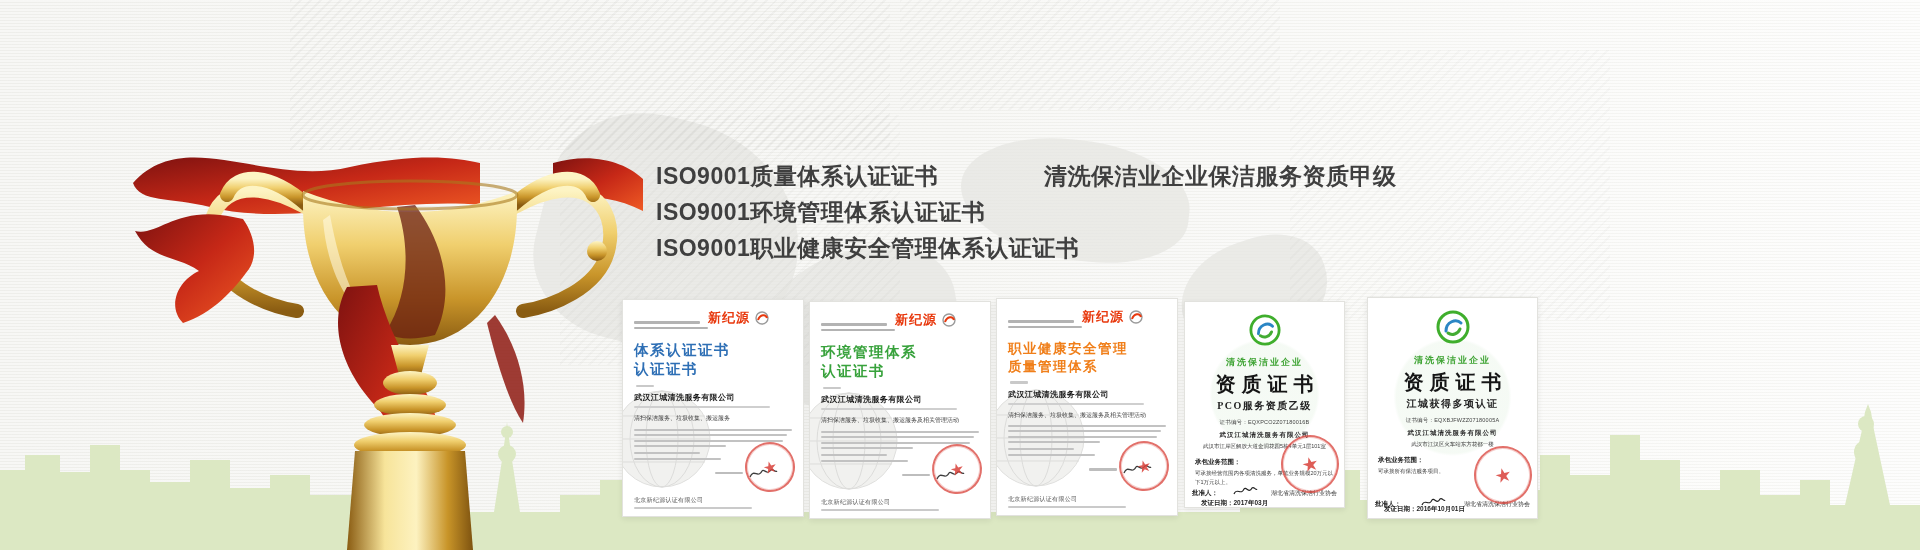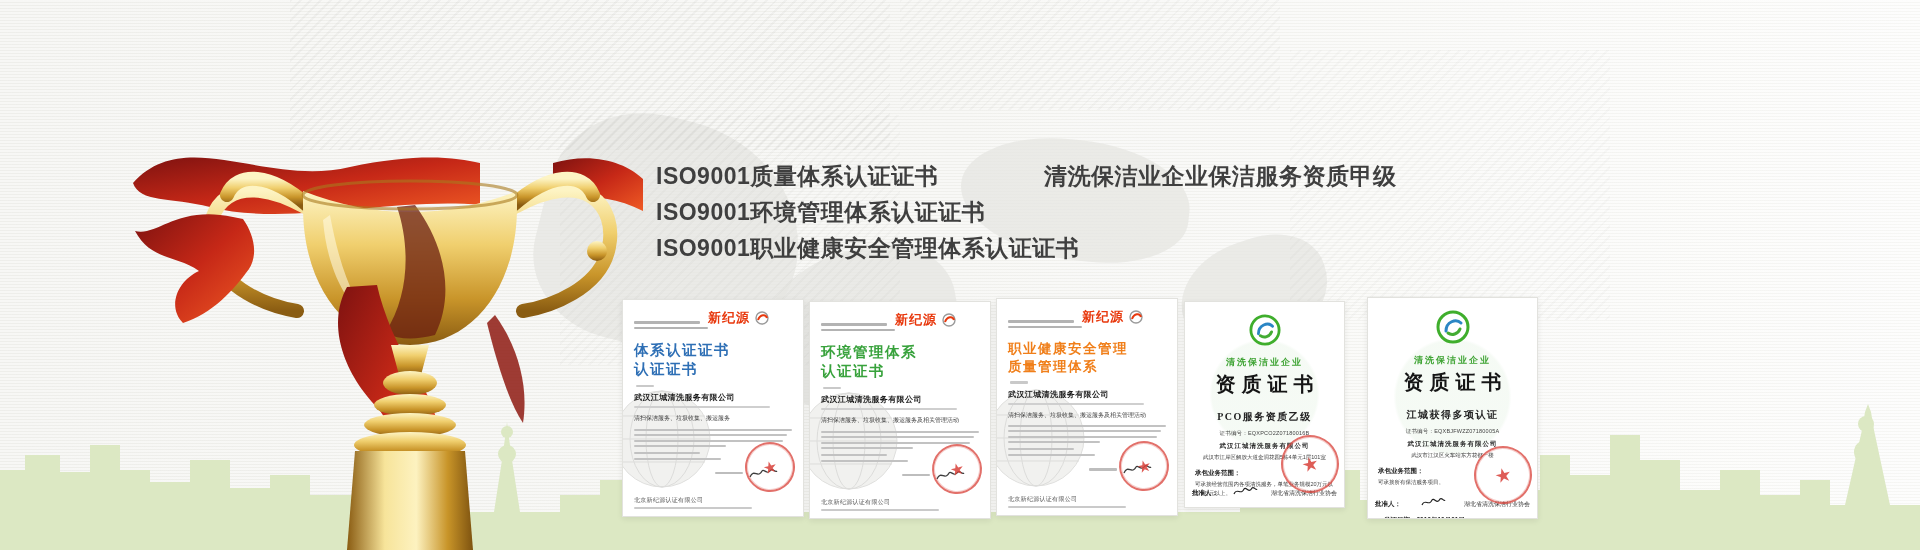--- a/index.html
+++ b/index.html
@@ -79,21 +79,21 @@
     box-shadow:inset 0 0 0 1px rgba(216,64,56,.25);background:rgba(255,255,255,.05);
   }
   .cert.iso .stamp{width:46px;height:46px;right:8px;bottom:24px;font-size:16px;}
   .cert.zizhi .stamp{width:54px;height:54px;right:5px;bottom:14px;font-size:19px;}
   
   .cert.zizhi{text-align:center;padding-top:12px;
     background:#fff radial-gradient(circle at 50% 45%,rgba(63,164,52,.05) 0 38%,transparent 40%);}
   .zz-org{margin-top:6px;font-size:9px;font-weight:bold;color:#3fa434;letter-spacing:2px;}
   .zz-title{margin-top:2px;font-size:20px;font-weight:900;color:#151515;letter-spacing:6px;text-indent:6px;
     font-family:"Liberation Serif","DejaVu Serif",serif;}
-  .zz-grade{margin-top:12px;font-size:10px;font-weight:bold;color:#222;letter-spacing:1.5px;
+  .zz-grade{margin-top:1px;font-size:10px;font-weight:bold;color:#222;letter-spacing:1.5px;
     font-family:"Liberation Serif","DejaVu Serif",serif;}
   .zz-no{margin-top:6px;font-size:5.5px;color:#444;letter-spacing:.2px;}
   .zz-company{margin-top:5px;font-size:6.5px;color:#2b2b2b;font-weight:bold;letter-spacing:1px;}
   .zz-addr{margin-top:3px;font-size:5.5px;color:#3a3a3a;}
   .zz-scope{margin:8px 10px 0;text-align:left;}
   .zz-scope .lbl{font-size:6.5px;font-weight:bold;color:#222;}
   .zz-scope .txt{font-size:5.5px;color:#3a3a3a;line-height:1.6;margin-top:2px;}
   .zz-dates{margin:9px 0 0 16px;text-align:left;font-size:6.5px;font-weight:bold;color:#222;line-height:2;}
   .zz-footer{position:absolute;left:7px;right:7px;bottom:9px;display:flex;align-items:flex-end;justify-content:space-between;z-index:2;}
   .zz-footer .lbl{font-size:6.5px;font-weight:bold;color:#222;}

